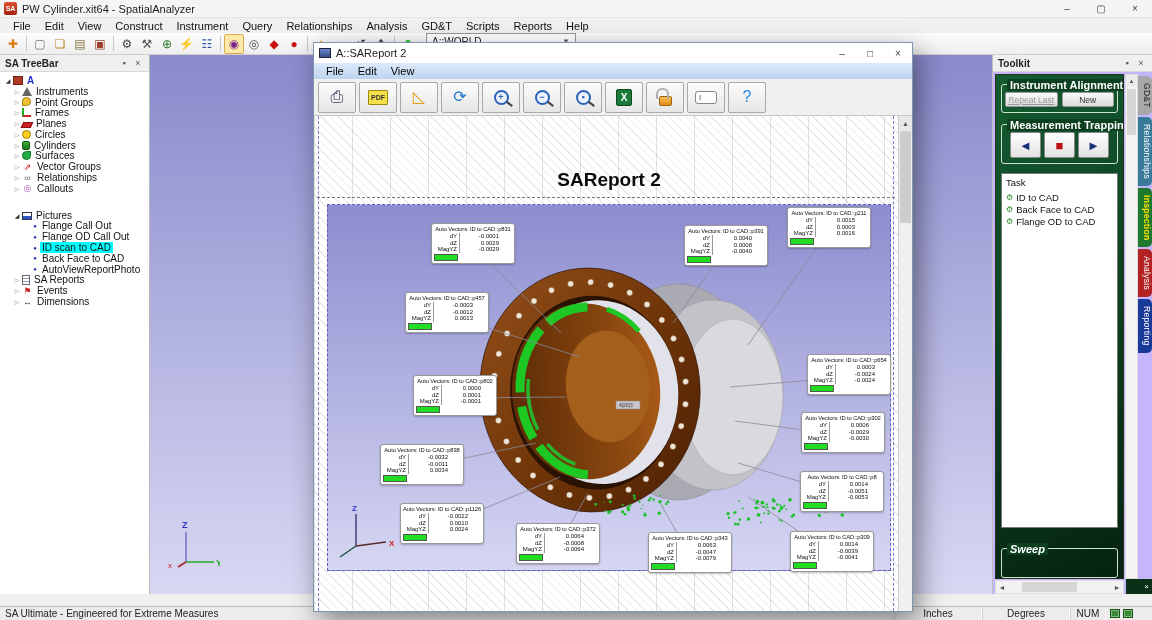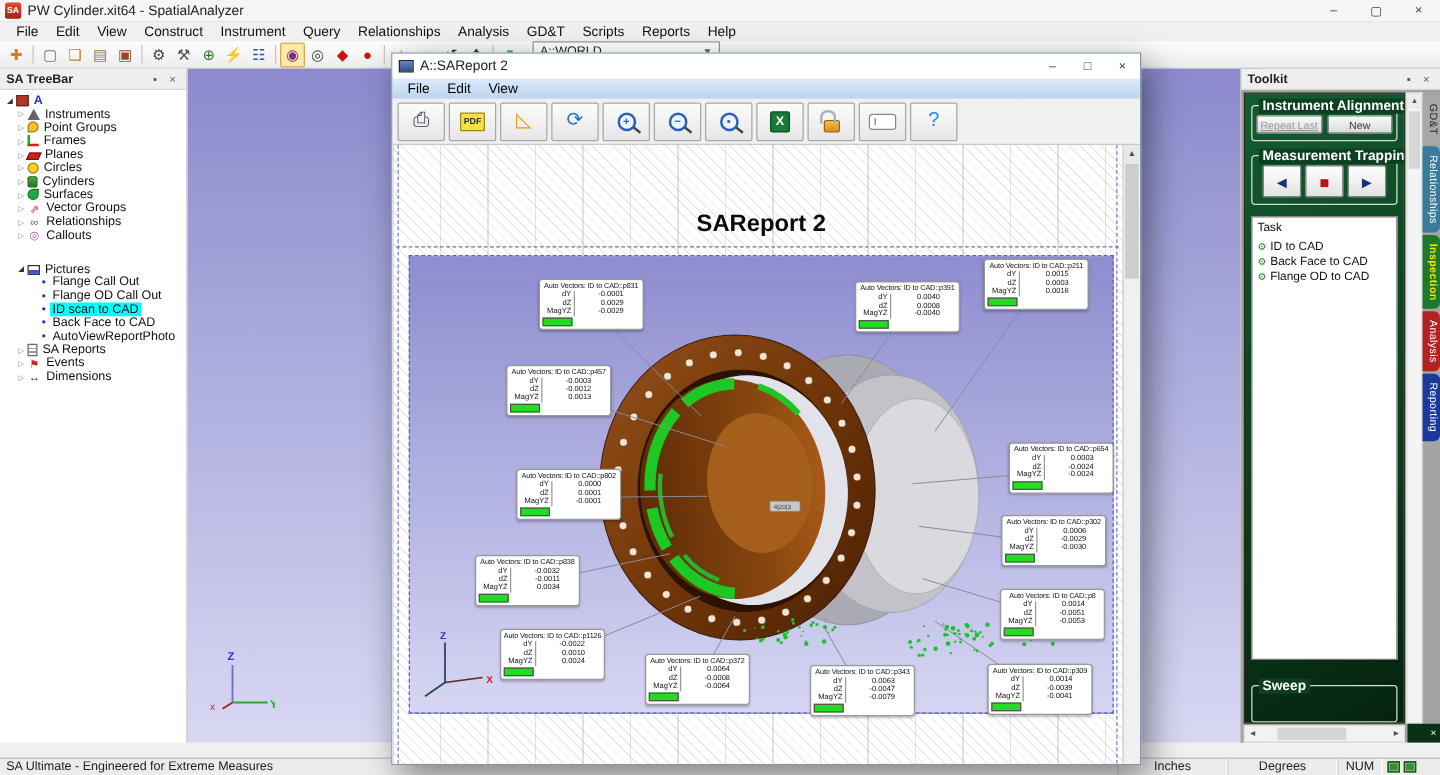--- a/index.html
+++ b/index.html
@@ -51,35 +51,35 @@
   .ti-point-groups { background:#f0c030; border:1px solid #a88010; border-radius:50% 50% 50% 0; width:9px; height:9px; }
   .ti-frames { border-left:2px solid #22aa22; border-bottom:2px solid #cc2222; width:9px; height:9px; }
   .ti-planes { background:#cc2222; border:1px solid #881111; transform:skewX(-25deg); height:6px; margin-top:2px; width:10px; }
   .ti-circles { background:#ffd020; border:1px solid #a08000; border-radius:50%; width:9px; height:9px; }
   .ti-cylinders { background:linear-gradient(#3ab03a,#1a7a1a); border:1px solid #115511; border-radius:2px; width:8px; height:9px; }
   .ti-surfaces { background:#22aa44; border:1px solid #117722; border-radius:70% 0 70% 70%; width:9px; height:9px; }
   .ti-pictures { background:linear-gradient(#ffffff 45%,#3355cc 45%); border:1px solid #334; width:10px; height:8px; margin-top:1px; }
   .ti-sa-reports { background:repeating-linear-gradient(#ffffff 0 2px,#99a 2px 3px); border:1px solid #667; width:8px; height:10px; }
 
   
-  .toolkit { position:absolute; right:0; top:0; width:160px; bottom:12px; background:#a3a3a3; border-left:1px solid #c0c0c0; }
+  .toolkit { position:absolute; right:0; top:0; width:160px; bottom:12px; background:#c4b5fd; border-left:1px solid #c0c0c0; }
   .tk-body { position:absolute; top:17px; left:0; right:0; bottom:15px; }
   .tk-green { position:absolute; left:2px; top:2px; right:28px; bottom:0; background:linear-gradient(150deg,#145c30,#05230f); border:1px solid #24301f; display:flex; flex-direction:column; padding:7px 3px 0; overflow:hidden; }
   .tk-group { border:1px solid #cfe0cf; border-radius:3px; margin:2px 2px 9px; position:relative; padding:7px 3px 5px; flex:none; }
   .tk-legend { position:absolute; top:-6px; left:5px; background:#0c4020; padding:0 3px; font-size:11px; font-weight:bold; color:#fff; white-space:nowrap; }
   .tk-btnrow { display:flex; gap:4px; }
   .tk-btn { flex:1; height:15px; background:linear-gradient(#fbfbfb,#dadada); border:1px solid #999; border-radius:2px; font-size:8.5px; display:flex; align-items:center; justify-content:center; color:#333; }
   .tk-btn.disabled { color:#999;text-decoration:underline; }
   .trap-row { display:flex; gap:3px; justify-content:center; }
   .trap-btn { width:31px; height:26px; background:linear-gradient(#ffffff,#e2e2e2); border:1px solid #888; border-radius:2px; display:flex; align-items:center; justify-content:center; font-size:13px; }
   .tk-task { background:#fff; border:1px solid #777; margin:0 2px; flex:1; font-size:9.5px; padding:3px 4px; color:#111; overflow:hidden; }
   .task-header { margin-bottom:3px; }
   .task-row { display:flex; align-items:center; height:12px; }
   .task-ico { color:#2a8a2a; font-size:8px; margin-right:3px; }
-  .tk-sweep { margin-top:20px; margin-bottom:0; height:30px; }
+  .tk-sweep { margin-top:20px; margin-bottom:0; height:30px;font-style:italic; }
   .tk-vscroll { position:absolute; right:14px; top:2px; width:13px; bottom:0; background:#f4f4f4; border:1px solid #ddd; }
   .tk-vscroll .arr { height:12px; display:flex; align-items:center; justify-content:center; font-size:6px; color:#555; background:#ececec; }
   .tk-vscroll .thumb { position:absolute; top:14px; left:1px; right:1px; height:46px; background:#d6d6d6; }
   .tk-tabs { position:absolute; right:0; top:4px; width:14px; display:flex; flex-direction:column; gap:2px; }
   .vtab { writing-mode:vertical-rl; font-size:8.5px; padding:7px 0; text-align:center; border-radius:0 5px 5px 0; width:14px; letter-spacing:0.3px; }
   .vtab.active { font-weight:bold; width:14px; }
   .tk-hscroll { position:absolute; left:2px; right:28px; bottom:0; height:14px; background:#f2f2f2; border:1px solid #ddd; display:flex; align-items:center; }
   .tk-hscroll .harr { width:12px; text-align:center; font-size:7px; color:#555; }
   .tk-hscroll .hthumb { height:10px; width:55px; background:#d6d6d6; margin-left:14px; }
   .tk-corner { position:absolute; right:0; bottom:0; width:26px; height:15px; background:#0a3018; color:#fff; font-size:8px; display:flex; align-items:center; justify-content:flex-end; padding-right:3px; }

